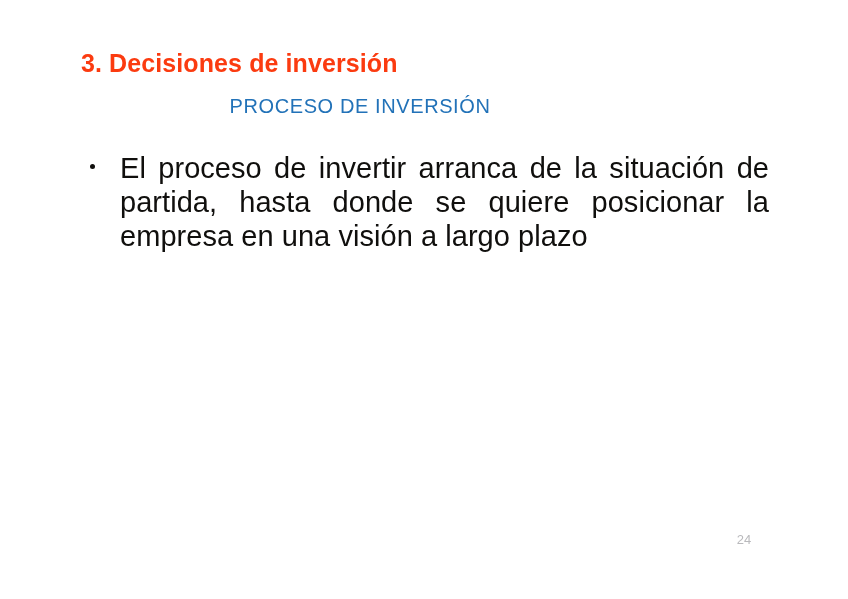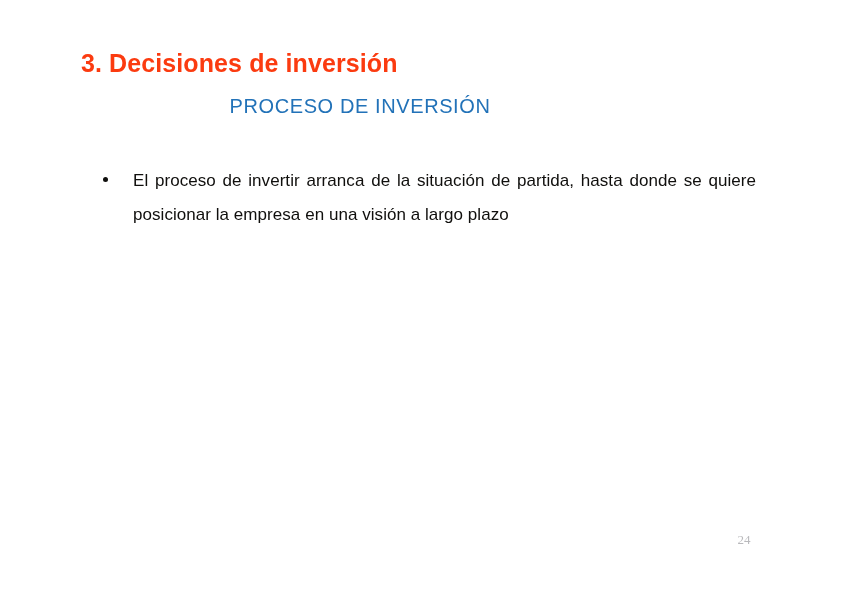--- a/index.html
+++ b/index.html
@@ -52,24 +52,24 @@
     position: absolute;
     left: 82px;
     top: 148px;
     width: 690px;
   }
 
   .bullet-row {
     position: relative;
     display: block;
     padding-left: 35px;
-    margin: 16px;
+    margin: 3px;
     color: #100F0D;
     font-family: "Liberation Sans Narrow", "Liberation Sans", sans-serif;
-    font-size: 17px;
+    font-size: 29px;
     line-height: 34px;
     letter-spacing: 0.05px;
   }
 
   .bullet-row + .bullet-row {
     margin-top: 36px;
   }
 
   .bullet-dot {
     position: absolute;
@@ -109,21 +109,21 @@
     width: 13px;
   }
 
   
   .page-number {
     position: absolute;
     left: 729px;
     top: 533px;
     width: 30px;
     text-align: center;
-    font-family: Liberation Serif, serif;
+    font-family: Liberation Sans, sans-serif;
     font-size: 13px;
     color: #B9B9BC;
     line-height: 1;
   }
 </style>
 </head>
 <body>
 
 <div id="slide">
 

